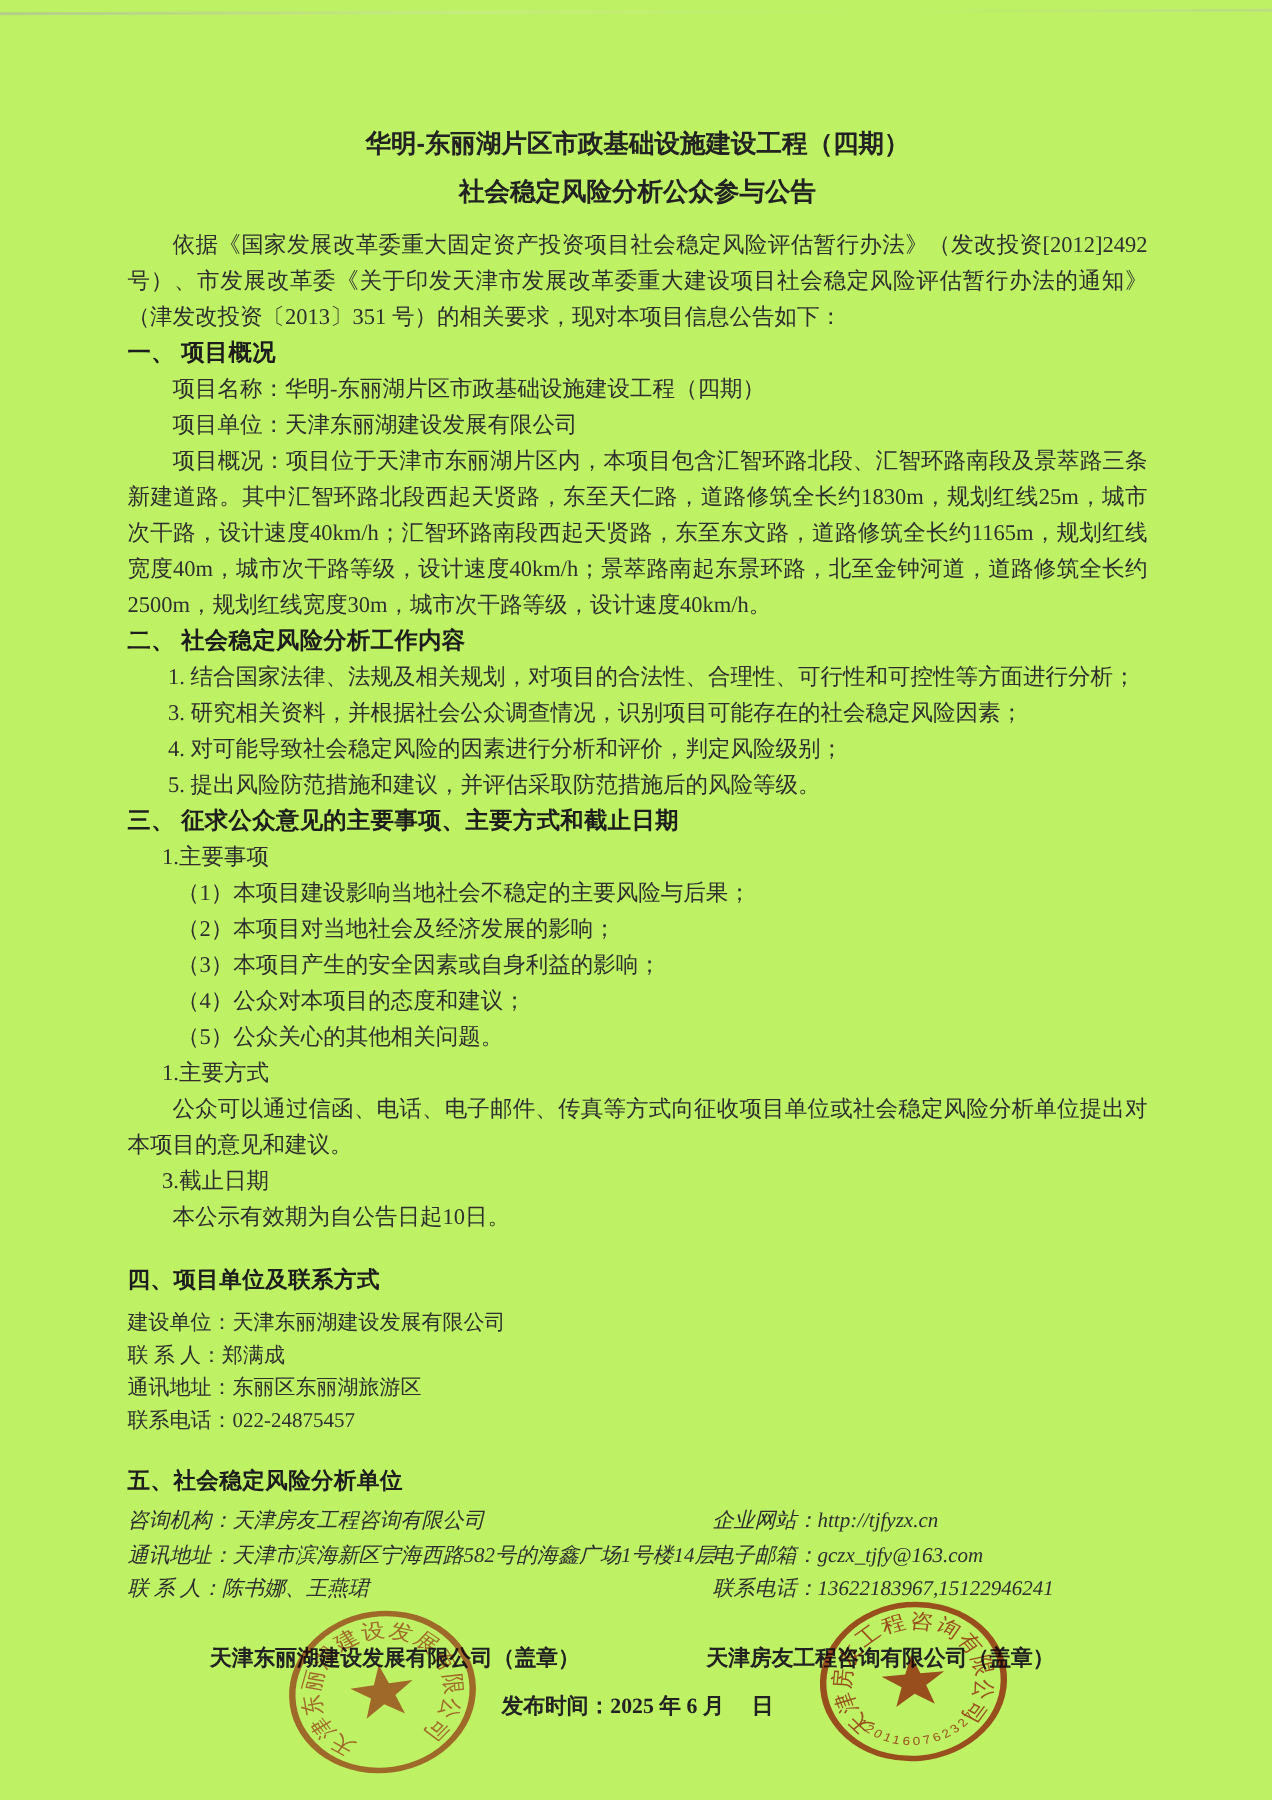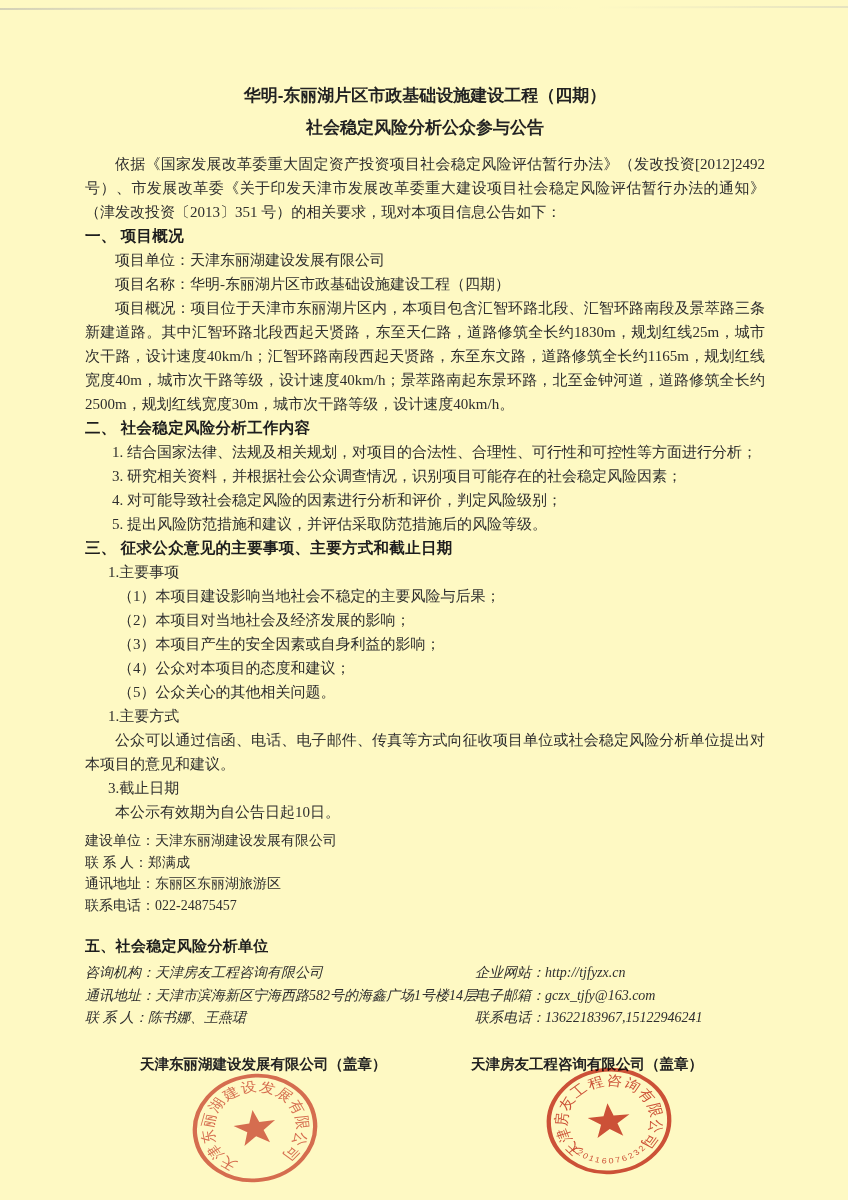--- a/index.html
+++ b/index.html
@@ -1,19 +1,19 @@
 <!DOCTYPE html>
 <html><head>
 <meta charset="utf-8">
 <style>
   html,body{margin:0;padding:0;background:#ffffff;}
   .page{
     position:relative;
     width:848px;height:1200px;
-    background:#fef9c3;
+    background:#bef264;
     overflow:hidden;
     font-family:"Liberation Serif","DejaVu Serif",serif;
     color:#2e2e2e;
   }
   .scan-edge{
     position:absolute;top:7px;left:0;width:100%;height:2px;
     background:linear-gradient(90deg,rgba(170,170,170,.5),rgba(215,215,215,.25) 35%,rgba(210,210,210,0) 70%,rgba(185,185,185,.35));
     transform:rotate(-.15deg);
   }
   .content{position:absolute;left:85px;right:83px;top:84px;}
@@ -63,22 +63,22 @@
 <div class="page">
   <div class="scan-edge"></div>
 
   <div class="content">
     <h1 class="t1">华明-东丽湖片区市政基础设施建设工程（四期）</h1>
     <h2 class="t2">社会稳定风险分析公众参与公告</h2>
 
     <p class="just ind">依据《国家发展改革委重大固定资产投资项目社会稳定风险评估暂行办法》（发改投资[2012]2492 号）、市发展改革委《关于印发天津市发展改革委重大建设项目社会稳定风险评估暂行办法的通知》（津发改投资〔2013〕351 号）的相关要求，现对本项目信息公告如下：</p>
 
     <h3>一、 项目概况</h3>
+    <p class="ind">项目名称：华明-东丽湖片区市政基础设施建设工程（四期）</p>
     <p class="ind">项目单位：天津东丽湖建设发展有限公司</p>
-    <p class="ind">项目名称：华明-东丽湖片区市政基础设施建设工程（四期）</p>
     <p class="just ind">项目概况：项目位于天津市东丽湖片区内，本项目包含汇智环路北段、汇智环路南段及景萃路三条新建道路。其中汇智环路北段西起天贤路，东至天仁路，道路修筑全长约1830m，规划红线25m，城市次干路，设计速度40km/h；汇智环路南段西起天贤路，东至东文路，道路修筑全长约1165m，规划红线宽度40m，城市次干路等级，设计速度40km/h；景萃路南起东景环路，北至金钟河道，道路修筑全长约2500m，规划红线宽度30m，城市次干路等级，设计速度40km/h。</p>
 
     <h3>二、 社会稳定风险分析工作内容</h3>
     <p class="li1">1. 结合国家法律、法规及相关规划，对项目的合法性、合理性、可行性和可控性等方面进行分析；</p>
     <p class="li1">3. 研究相关资料，并根据社会公众调查情况，识别项目可能存在的社会稳定风险因素；</p>
     <p class="li1">4. 对可能导致社会稳定风险的因素进行分析和评价，判定风险级别；</p>
     <p class="li1">5. 提出风险防范措施和建议，并评估采取防范措施后的风险等级。</p>
 
     <h3>三、 征求公众意见的主要事项、主要方式和截止日期</h3>
     <p class="li2">1.主要事项</p>
@@ -86,20 +86,21 @@
     <p class="li3">（2）本项目对当地社会及经济发展的影响；</p>
     <p class="li3">（3）本项目产生的安全因素或自身利益的影响；</p>
     <p class="li3">（4）公众对本项目的态度和建议；</p>
     <p class="li3">（5）公众关心的其他相关问题。</p>
     <p class="li2">1.主要方式</p>
     <p class="just ind">公众可以通过信函、电话、电子邮件、传真等方式向征收项目单位或社会稳定风险分析单位提出对本项目的意见和建议。</p>
     <p class="li2">3.截止日期</p>
     <p class="ind">本公示有效期为自公告日起10日。</p>
 
     <div class="sec45">
+      <h3>四、项目单位及联系方式</h3>
       <div style="margin-top:6px;">
         <p class="crow">建设单位：天津东丽湖建设发展有限公司</p>
         <p class="crow">联 系 人：郑满成</p>
         <p class="crow">通讯地址：东丽区东丽湖旅游区</p>
         <p class="crow">联系电话：022-24875457</p>
       </div>
     </div>
 
     <div class="sec45">
       <h3 class="h5">五、社会稳定风险分析单位</h3>
@@ -114,20 +115,21 @@
           <p class="crow">电子邮箱：gczx_tjfy@163.com</p>
           <p class="crow">联系电话：13622183967,15122946241</p>
         </div>
       </div>
     </div>
 
     <div class="signs">
       <span>天津东丽湖建设发展有限公司（盖章）</span>
       <span>天津房友工程咨询有限公司（盖章）</span>
     </div>
+    <div class="publish">发布时间：2025 年 6 月　 日</div>
   </div>
 
   <svg class="seal seal-left" viewBox="0 0 140 140" preserveAspectRatio="none">
     <defs>
       <path id="arcLtop" d="M 42,104 A 44,44 0 1 1 98,104" fill="none"></path>
     </defs>
     <circle cx="70" cy="70" r="63" fill="none" stroke="currentColor" stroke-width="4.5"></circle>
     <text font-size="16.5" letter-spacing="1.2" fill="currentColor">
       <textPath href="#arcLtop" startOffset="50%" text-anchor="middle">天津东丽湖建设发展有限公司</textPath>
     </text>

